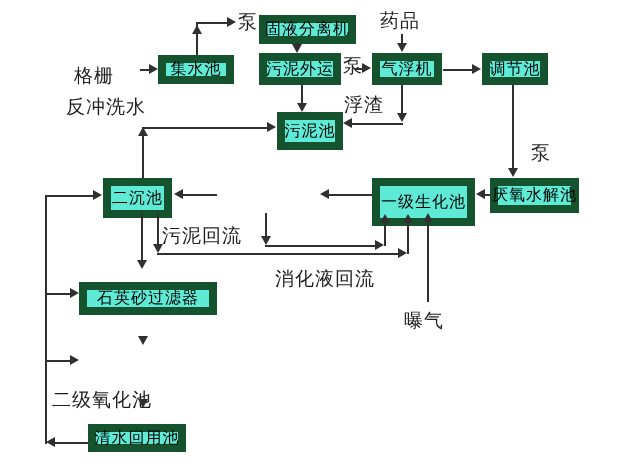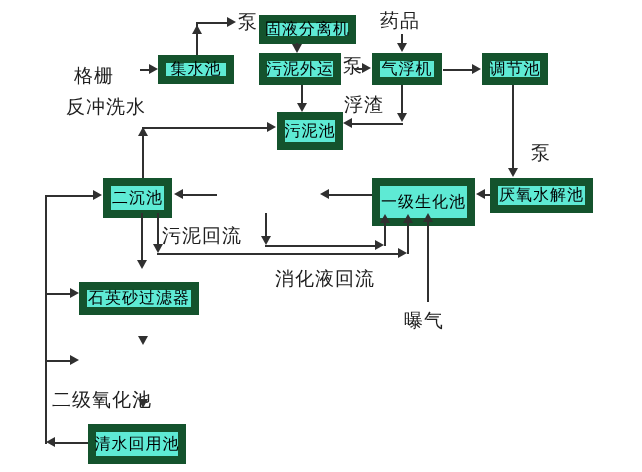--- a/index.html
+++ b/index.html
@@ -30,23 +30,23 @@
 <div class="stage">
 
   <div class="box" style="left:158px;top:55px;width:76px;height:29px">集水池</div>
   <div class="box" style="left:259px;top:15px;width:97px;height:29px">固液分离机</div>
   <div class="box" style="left:259px;top:53px;width:82px;height:32px">污泥外运</div>
   <div class="box" style="left:372px;top:53px;width:70px;height:32px">气浮机</div>
   <div class="box" style="left:482px;top:53px;width:66px;height:32px">调节池</div>
   <div class="box" style="left:277px;top:112px;width:66px;height:38px">污泥池</div>
   <div class="box" style="left:103px;top:178px;width:69px;height:40px">二沉池</div>
   <div class="box" style="left:372px;top:178px;width:103px;height:48px">一级生化池</div>
-  <div class="box" style="left:490px;top:178px;width:103px;height:35px">厌氧水解池</div>
-  <div class="box" style="left:79px;top:282px;width:120px;height:33px">石英砂过滤器</div>
-  <div class="box" style="left:88px;top:424px;width:98px;height:40px">清水回用池</div>
+  <div class="box" style="left:490px;top:178px;width:89px;height:35px">厌氧水解池</div>
+  <div class="box" style="left:79px;top:282px;width:138px;height:33px">石英砂过滤器</div>
+  <div class="box" style="left:88px;top:424px;width:98px;height:28px">清水回用池</div>
 
   <span class="lbl" style="left:74px;top:66px">格栅</span>
   <span class="lbl" style="left:238px;top:12px">泵</span>
   <span class="lbl" style="left:380px;top:11px">药品</span>
   <span class="lbl" style="left:343px;top:56px">泵</span>
   <span class="lbl" style="left:344px;top:95px">浮渣</span>
   <span class="lbl" style="left:66px;top:97px">反冲洗水</span>
   <span class="lbl" style="left:531px;top:143px">泵</span>
   <span class="lbl" style="left:162px;top:226px">污泥回流</span>
   <span class="lbl" style="left:275px;top:269px">消化液回流</span>

